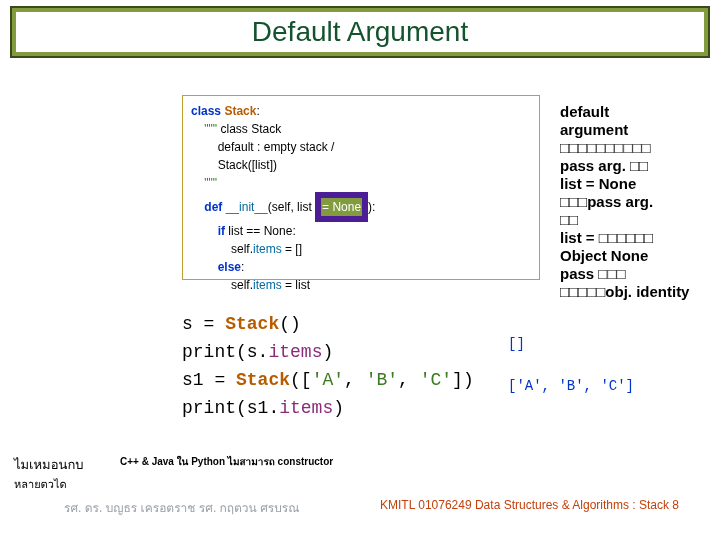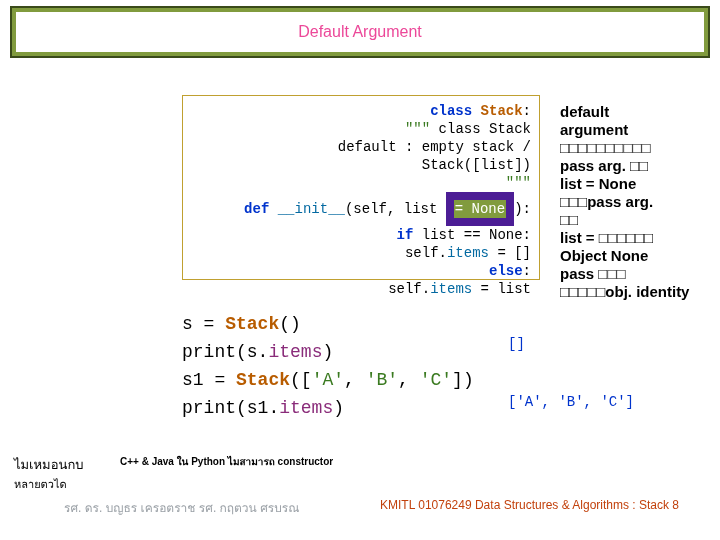--- a/index.html
+++ b/index.html
@@ -20,44 +20,43 @@
     border: 2px solid #3a4a1a;
   }
   .title-inner {
     position: absolute;
     left: 4px; top: 4px;
     right: 4px; bottom: 4px;
     background: #fff;
     display: flex;
     align-items: center;
     justify-content: center;
-    font-size: 16px;
-    color: #ec4899;
+    font-size: 28px;
+    color: #14532d;
   }
   .code-box {
     position: absolute;
     left: 182px; top: 95px;
     width: 358px;
     height: 185px;
     border: 1px solid #c0a030;
     background: #fff;
     padding: 6px 8px;
-    font-family: Liberation Mono, monospace;
-    font-size: 14px;
+    font-family: Liberation Sans, sans-serif;
+    font-size: 12px;
     line-height: 18px;
     white-space: pre;
     color: #000;
-    text-align: right;
   }
   .code-box .kw { color: #0033cc; font-weight: bold; }
   .code-box .cls { color: #b85c00; font-weight: bold; }
   .code-box .str { color: #3a7a20; }
   .code-box .mag { color: #0369a1; }
   .code-box .nonebox {
-    border: 8px solid #4c1d95;
+    border: 6px solid #4c1d95;
     background: #819B3E;
     color: #fff;
     padding: 0 1px;
     display: inline-block;
   }
   .right-text {
     position: absolute;
     left: 560px; top: 103px;
     width: 170px;
     font-size: 15px;
@@ -80,21 +79,21 @@
   .lower .lit { color: #3a7a20; }
   .out1 {
     position: absolute;
     left: 508px; top: 336px;
     font-family: Consolas, "Courier New", monospace;
     font-size: 14px;
     color: #0033cc;
   }
   .out2 {
     position: absolute;
-    left: 508px; top: 394px;
+    left: 508px; top: 378px;
     font-family: Consolas, "Courier New", monospace;
     font-size: 14px;
     color: #0033cc;
   }
   .thaileft1 {
     position: absolute;
     left: 14px; top: 454px;
     font-size: 13px;
   }
   .thaileft2 {

